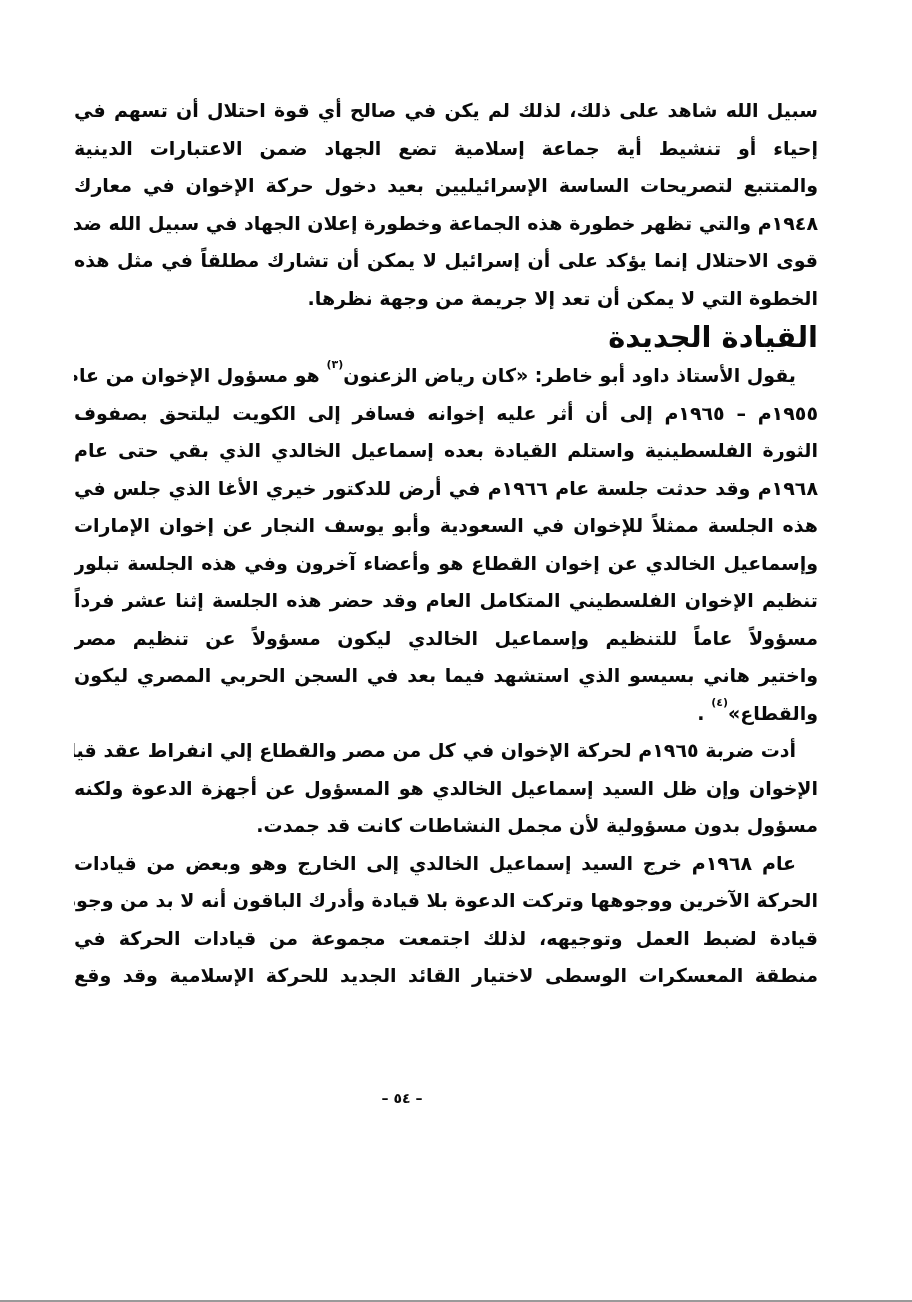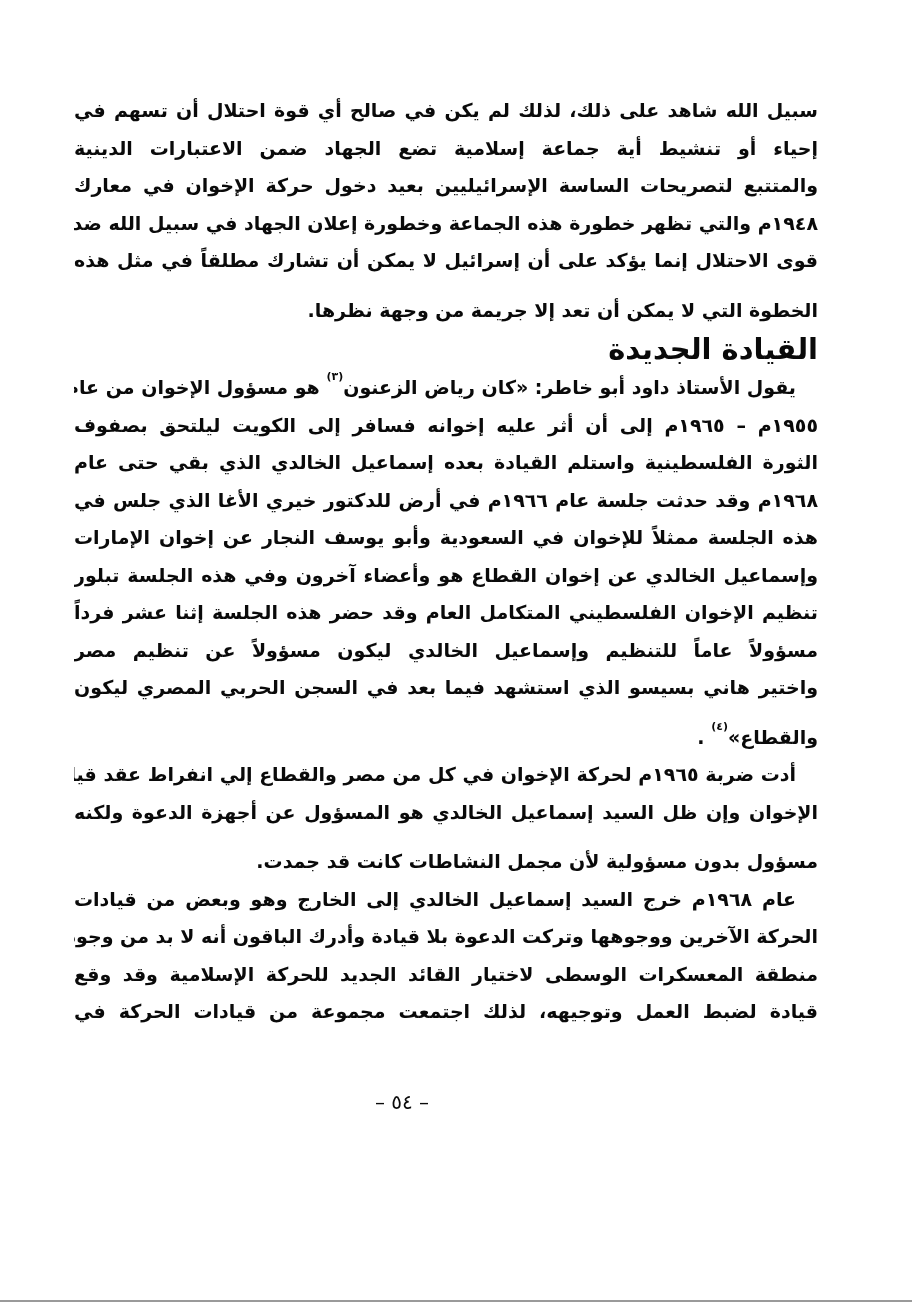--- a/index.html
+++ b/index.html
@@ -27,21 +27,20 @@
       line-height: 37.5px;
       font-size: 19px;
       font-weight: bold;
       white-space: nowrap;
       text-align: justify;
       text-align-last: justify;
       overflow: hidden;
     }
     .line.last {
       text-align-last: right;
-      margin-top: 12px;
     }
     .line.indent {
       padding-right: 22px;
     }
     .heading {
       height: 40px;
       line-height: 40px;
       font-size: 29px;
       font-weight: bold;
       text-align: right;
@@ -53,22 +52,22 @@
       line-height: 1;
       position: relative;
       top: 2px;
     }
     .page-number {
       position: absolute;
       top: 1090px;
       left: 0;
       width: 804px;
       text-align: center;
-      font-size: 20px;
-      font-weight: normal;
+      font-size: 14px;
+      font-weight: bold;
       direction: rtl;
     }
     .bottom-rule {
       position: absolute;
       left: 0;
       bottom: 0;
       width: 912px;
       height: 2px;
       background: #9a9a9a;
     }
@@ -110,21 +109,21 @@
 
   <div>
     <div class="line indent">أدت ضربة ١٩٦٥م لحركة الإخوان في كل من مصر والقطاع إلي انفراط عقد قيادة</div>
     <div class="line">الإخوان وإن ظل السيد إسماعيل الخالدي هو المسؤول عن أجهزة الدعوة ولكنه</div>
     <div class="line last">مسؤول بدون مسؤولية لأن مجمل النشاطات كانت قد جمدت.</div>
   </div>
 
   <div>
     <div class="line indent">عام ١٩٦٨م خرج السيد إسماعيل الخالدي إلى الخارج وهو وبعض من قيادات</div>
     <div class="line">الحركة الآخرين ووجوهها وتركت الدعوة بلا قيادة وأدرك الباقون أنه لا بد من وجود</div>
+    <div class="line">قيادة لضبط العمل وتوجيهه، لذلك اجتمعت مجموعة من قيادات الحركة في</div>
     <div class="line">منطقة المعسكرات الوسطى لاختيار القائد الجديد للحركة الإسلامية وقد وقع</div>
-    <div class="line">قيادة لضبط العمل وتوجيهه، لذلك اجتمعت مجموعة من قيادات الحركة في</div>
   </div>
 
 </div>
 
 <div class="page-number">– ٥٤ –</div>
 
 <div class="bottom-rule"></div>
 
 </body></html>

